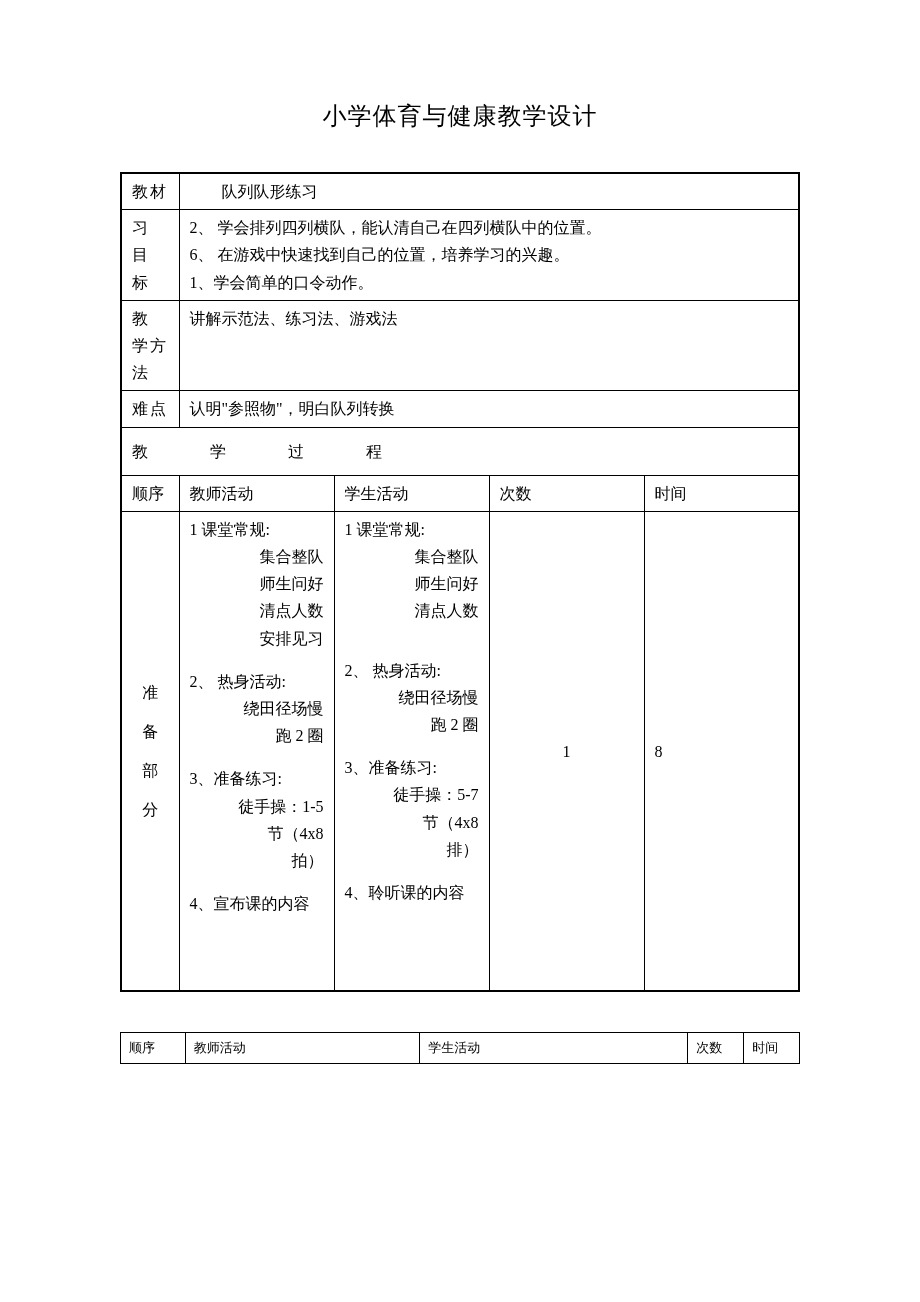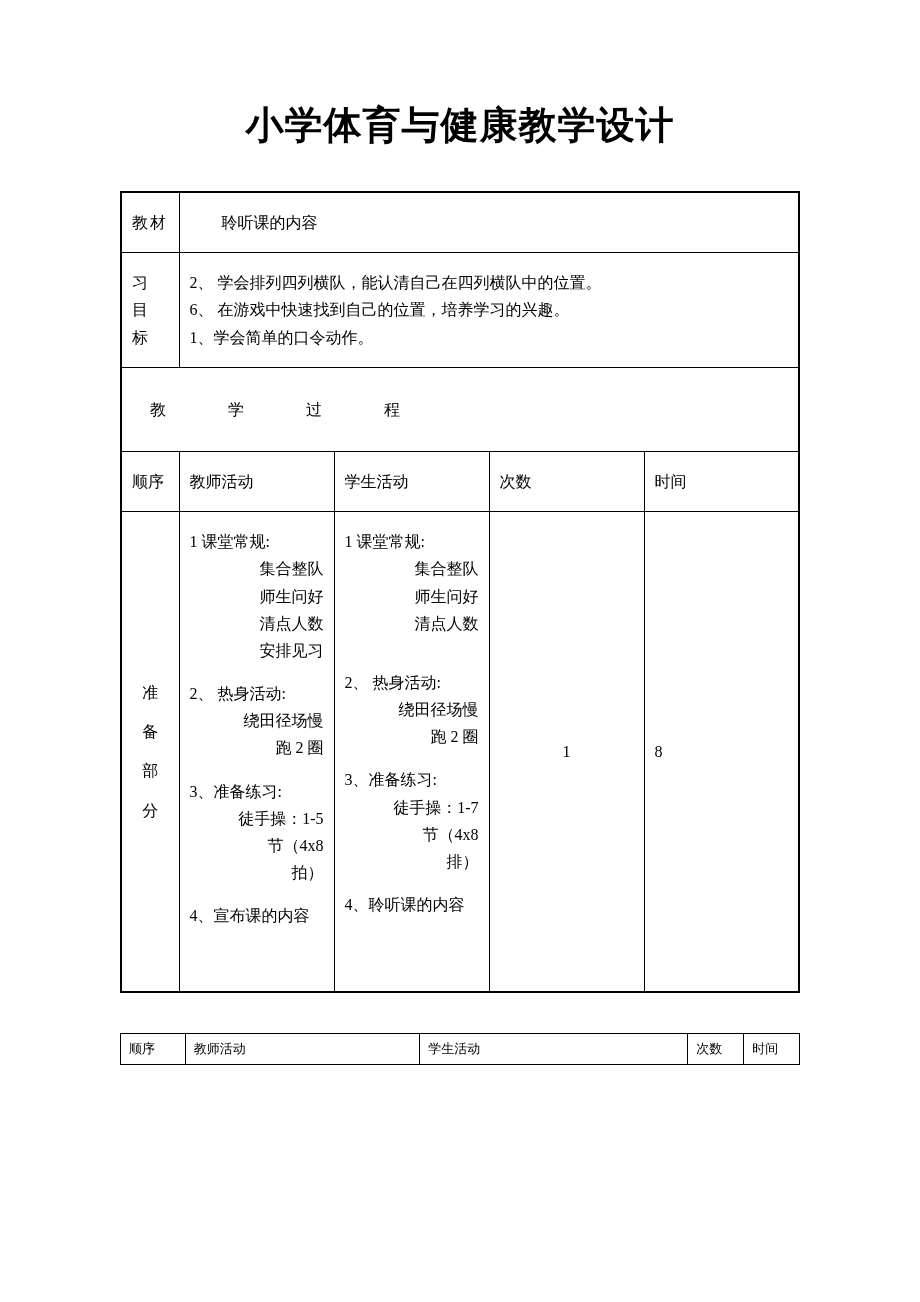--- a/index.html
+++ b/index.html
@@ -10,33 +10,33 @@
     body {
       background: #fff;
       font-family: "SimSun", "宋体", serif;
       width: 920px;
       padding: 100px 120px 40px 120px;
       font-size: 16px;
       color: #000;
     }
     .title {
       text-align: center;
-      font-size: 38px;
-      font-weight: bold;
+      font-size: 24px;
+      font-weight: normal;
       margin-bottom: 40px;
       letter-spacing: 1px;
     }
     table {
       border-collapse: collapse;
       width: 100%;
       table-layout: fixed;
     }
     td {
       border: 1px solid #000;
-      padding: 16px 10px;
+      padding: 4px 10px;
       vertical-align: top;
       line-height: 1.7;
     }
     .outer-table {
       border: 2px solid #000;
     }
     .label-cell {
       width: 58px;
       text-align: left;
       vertical-align: middle;
@@ -44,21 +44,21 @@
     }
     .vertical-header {
       width: 58px;
       text-align: center;
       vertical-align: middle;
     }
     .vertical-header div {
       margin: 12px 0;
     }
     .section-header {
-      padding: 28px;
+      padding: 10px;
       letter-spacing: 10px;
       margin-left: 40px;
     }
     .col-order { width: 58px; }
     .col-teacher { width: 210px; }
     .col-student { width: 240px; }
     .col-count { width: 50px; text-align: center;}
     .col-time { width: 50px; text-align: center;}
     .indent { padding-left: 3em; display: block; text-align: right; }
     .small-table {
@@ -75,33 +75,41 @@
   </style>
 </head>
 <body>
 
 <div class="title">小学体育与健康教学设计</div>
 
 <table class="outer-table">
   <tbody>
       <tr>
     <td class="label-cell">教材</td>
-    <td colspan="4">　　聆听课的内容</td>
+    <td colspan="4">　　队列队形练习</td>
   </tr>
   <tr>
     <td class="label-cell">
       <div>习</div>
       <div>目</div>
       <div>标</div>
     </td>
     <td colspan="4">
       <div>2、 学会排列四列横队，能认清自己在四列横队中的位置。</div>
       <div>6、 在游戏中快速找到自己的位置，培养学习的兴趣。</div>
       <div>1、学会简单的口令动作。</div>
     </td>
+  </tr>
+  <tr>
+    <td class="label-cell">教 学方法</td>
+    <td colspan="4">讲解示范法、练习法、游戏法</td>
+  </tr>
+  <tr>
+    <td class="label-cell">难点</td>
+    <td colspan="4">认明"参照物"，明白队列转换</td>
   </tr>
   <tr>
     <td colspan="5" class="section-header">教　　学　　过　　程</td>
   </tr>
   <tr>
     <td class="col-order">顺序</td>
     <td class="col-teacher">教师活动</td>
     <td class="col-student">学生活动</td>
     <td class="col-count" style="text-align:left">次数</td>
     <td class="col-time" style="text-align:left">时间</td>
@@ -132,21 +140,21 @@
       <div>1 课堂常规:</div>
       <span class="indent">集合整队</span>
       <span class="indent">师生问好</span>
       <span class="indent">清点人数</span>
       <div class="blank-line"></div>
       <div class="blank-line"></div>
       <div>2、 热身活动:</div>
       <span class="indent">绕田径场慢跑 2 圈</span>
       <div class="blank-line"></div>
       <div>3、准备练习:</div>
-      <span class="indent">徒手操：1-7 节（4x8 排）</span>
+      <span class="indent">徒手操：5-7 节（4x8 排）</span>
       <div class="blank-line"></div>
       <div>4、聆听课的内容</div>
     </td>
     <td class="col-count" style="vertical-align:middle">1</td>
     <td class="col-time" style="vertical-align:middle;text-align:left">8</td>
   </tr>
 </tbody>
   </table>
 
 <table class="small-table">

